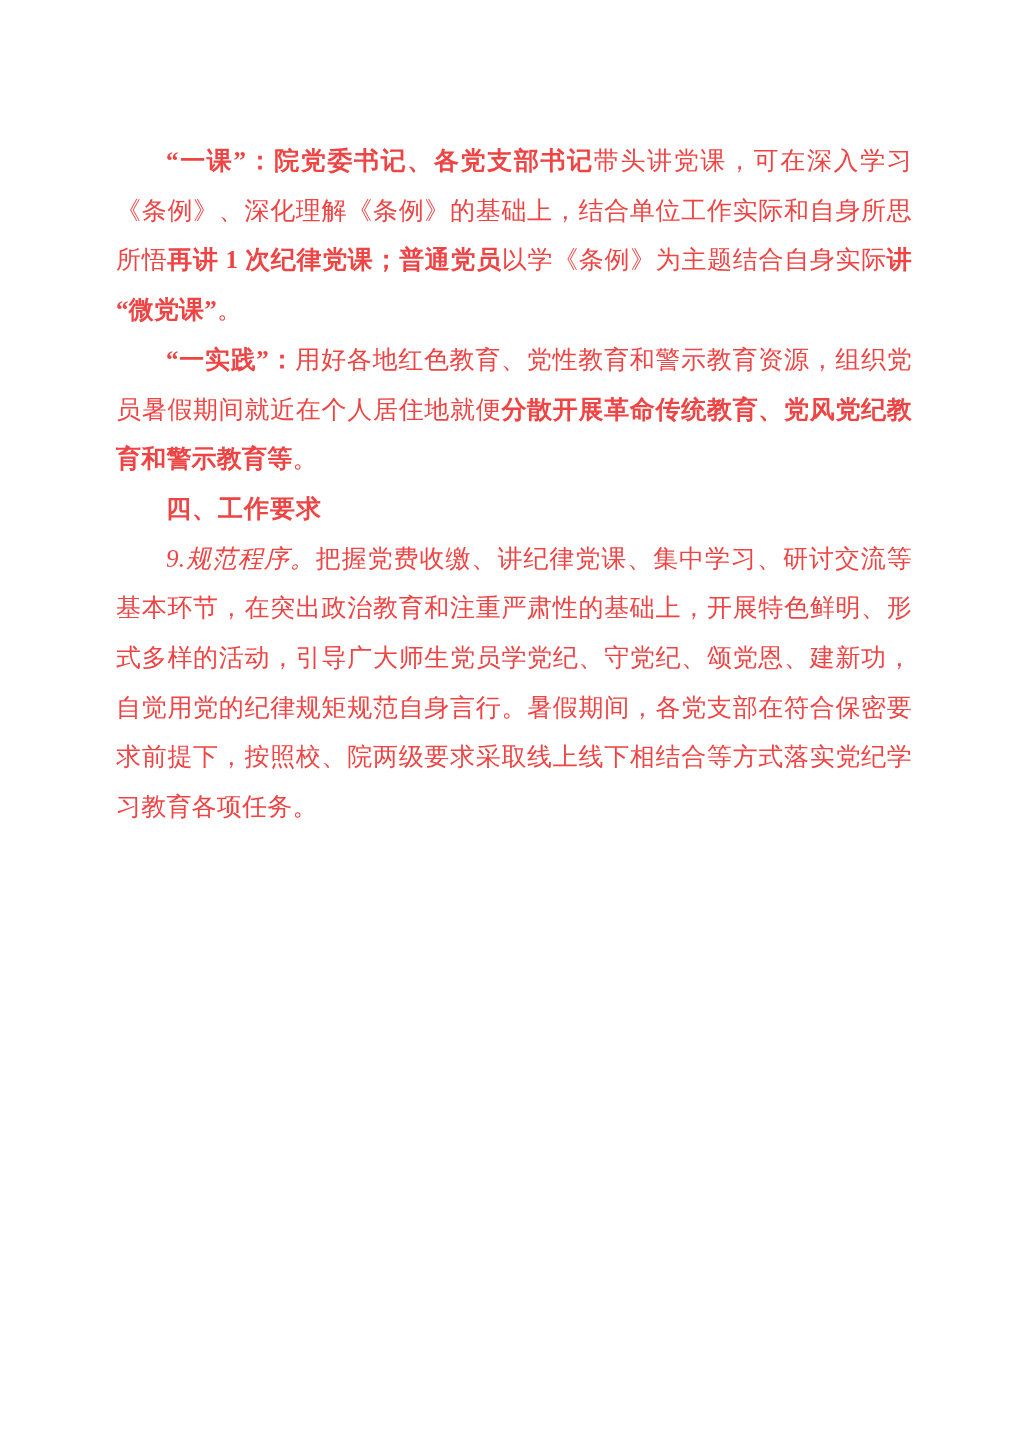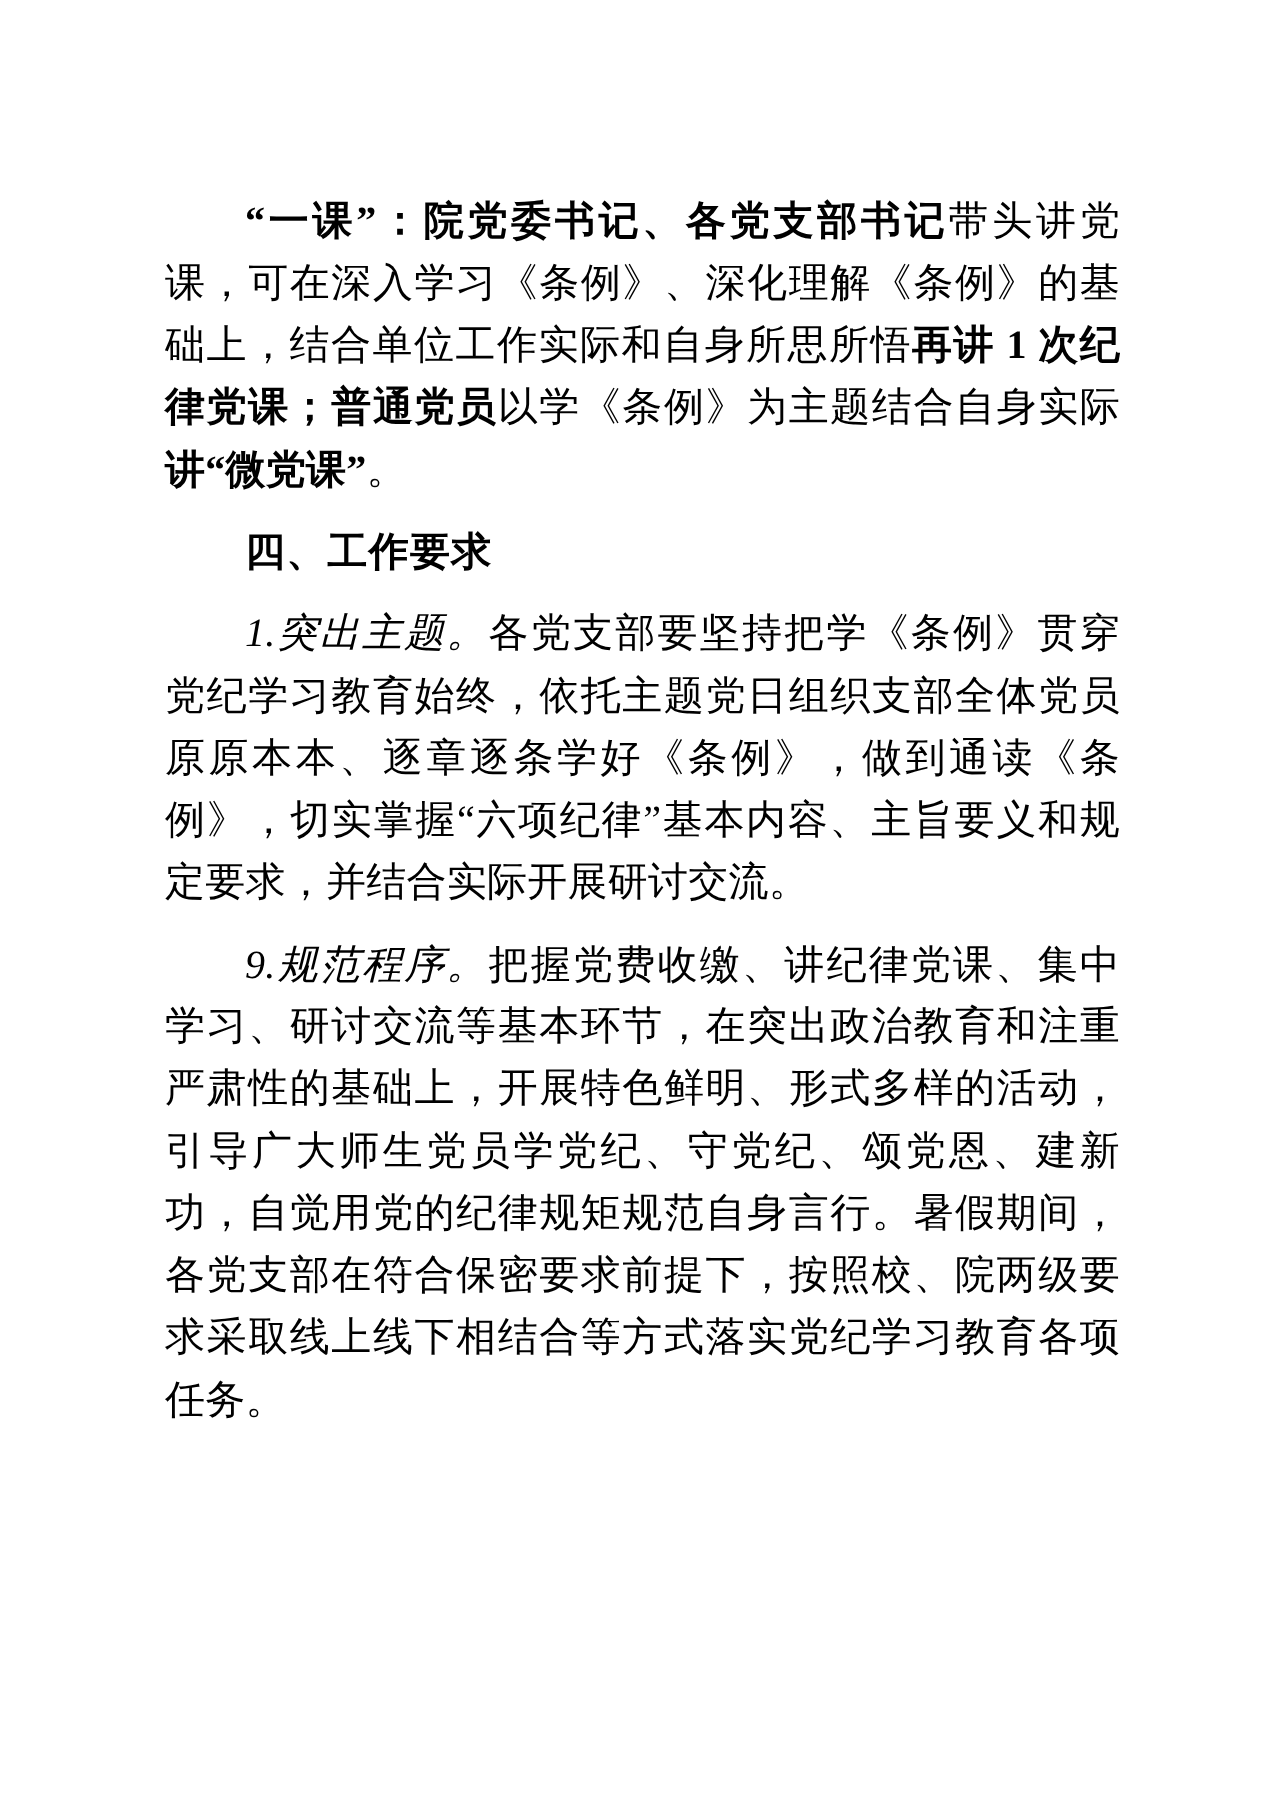--- a/index.html
+++ b/index.html
@@ -13,26 +13,26 @@
     height: 1448px;
     background: #ffffff;
     overflow: hidden;
     box-sizing: border-box;
     padding: 136px 112px 0 116px;
   }
   .doc-body {
     width: 100%;
   }
   .para {
-    margin: 16px;
+    margin: 0;
     padding: 0;
     font-family: "Liberation Serif", "DejaVu Serif", serif;
-    font-size: 32px;
+    font-size: 25px;
     line-height: 49.7px;
-    color: #000000;
+    color: #ef4444;
     text-align: justify;
     text-indent: 2em;
     letter-spacing: 0.2px;
     word-break: break-all;
   }
   .para.heading {
     font-family: "Liberation Sans", "DejaVu Sans", sans-serif;
     font-weight: bold;
     text-align: left;
     letter-spacing: 1px;
@@ -50,17 +50,17 @@
     font-weight: normal;
     font-style: italic;
   }
 </style>
 </head>
 <body>
 
 <div class="page">
   <div class="doc-body">
       <p class="para body"><span class="run-bold">“一课”：院党委书记、各党支部书记</span><span class="run-normal">带头讲党课，可在深入学习《条例》、深化理解《条例》的基础上，结合单位工作实际和自身所思所悟</span><span class="run-bold">再讲 1 次纪律党课；普通党员</span><span class="run-normal">以学《条例》为主题结合自身实际</span><span class="run-bold">讲“微党课”</span><span class="run-normal">。</span></p>
+      <p class="para body"><span class="run-bold">“一实践”：</span><span class="run-normal">用好各地红色教育、党性教育和警示教育资源，组织党员暑假期间就近在个人居住地就便</span><span class="run-bold">分散开展革命传统教育、党风党纪教育和警示教育等</span><span class="run-normal">。</span></p>
       <p class="para heading"><span class="run-bold">四、工作要求</span></p>
-      <p class="para body"><span class="run-kai">1.突出主题。</span><span class="run-normal">各党支部要坚持把学《条例》贯穿党纪学习教育始终，依托主题党日组织支部全体党员原原本本、逐章逐条学好《条例》，做到通读《条例》，切实掌握“六项纪律”基本内容、主旨要义和规定要求，并结合实际开展研讨交流。</span></p>
       <p class="para body"><span class="run-kai">9.规范程序。</span><span class="run-normal">把握党费收缴、讲纪律党课、集中学习、研讨交流等基本环节，在突出政治教育和注重严肃性的基础上，开展特色鲜明、形式多样的活动，引导广大师生党员学党纪、守党纪、颂党恩、建新功，自觉用党的纪律规矩规范自身言行。暑假期间，各党支部在符合保密要求前提下，按照校、院两级要求采取线上线下相结合等方式落实党纪学习教育各项任务。</span></p>
     </div>
 </div>
 
 </body></html>

